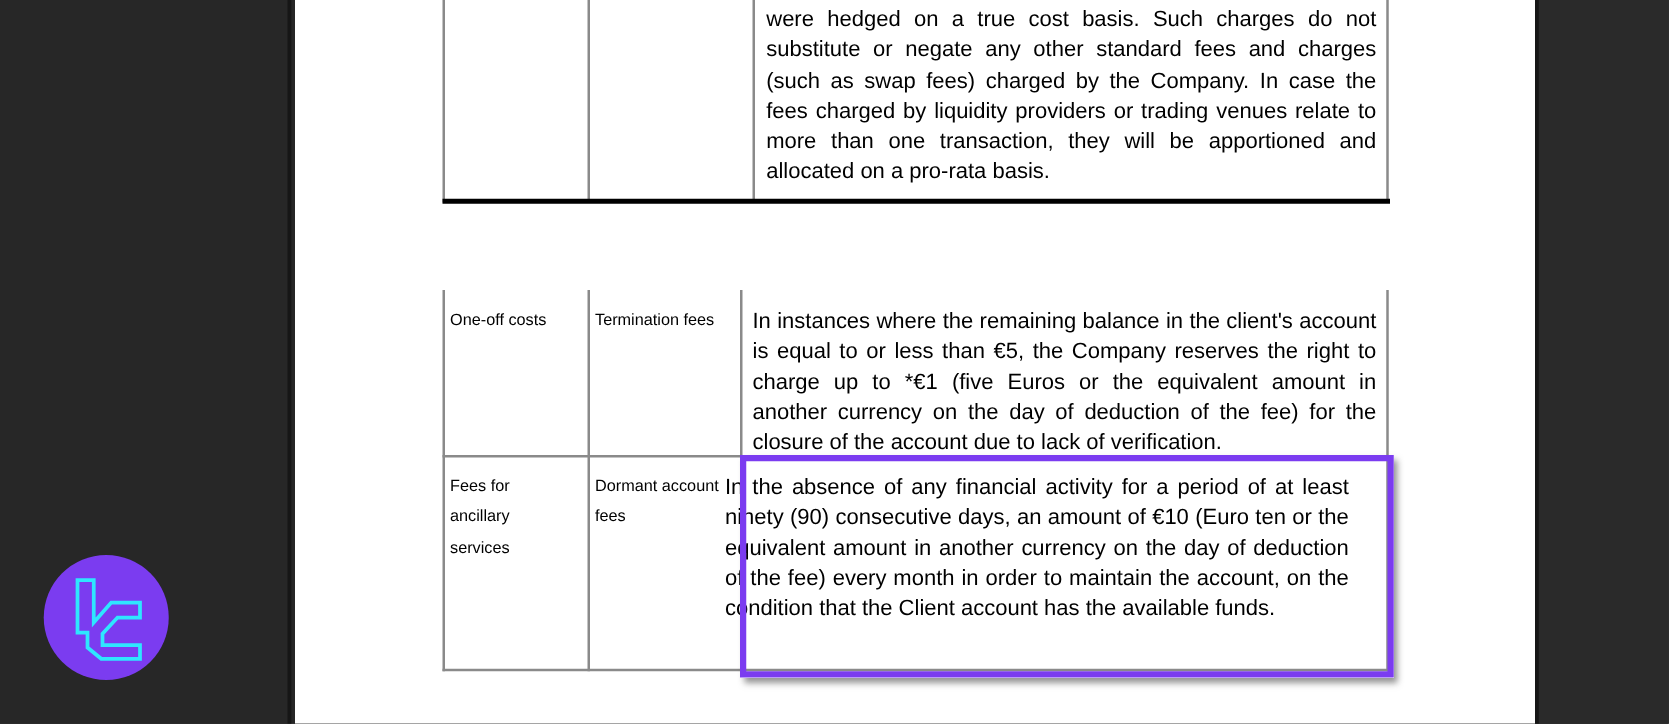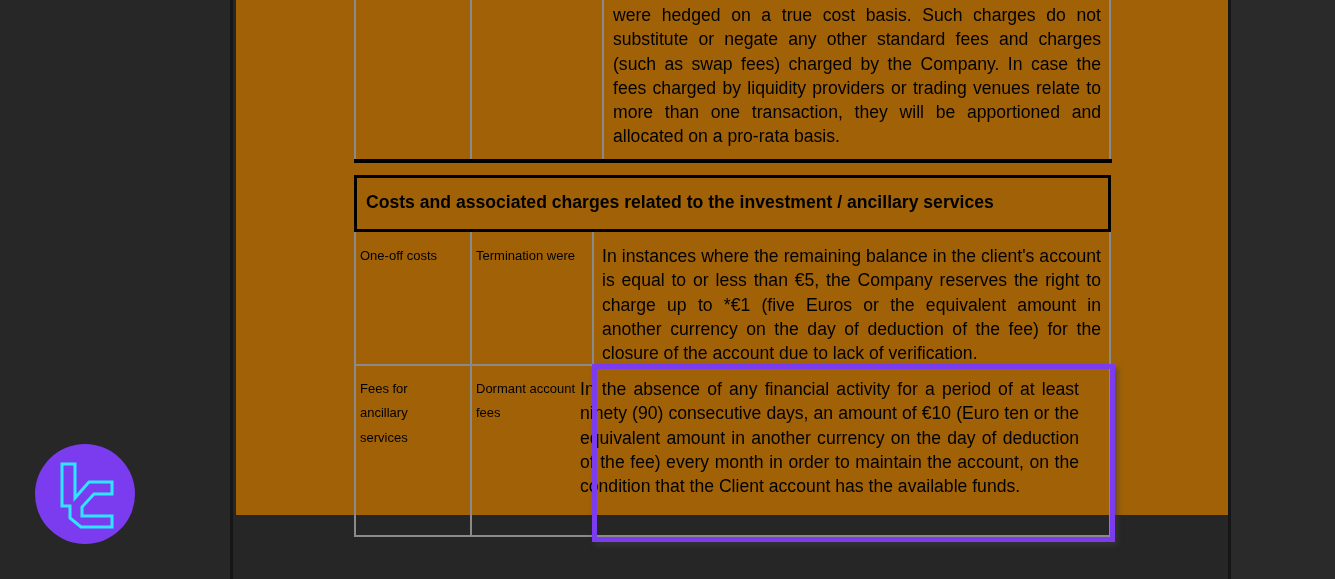--- a/index.html
+++ b/index.html
@@ -4,21 +4,21 @@
 <style>
   * { box-sizing: border-box; margin: 0; padding: 0; }
   html, body { width: 1335px; height: 579px; overflow: hidden; background: #262626; }
   body { position: relative; font-family: "Liberation Sans", sans-serif; color: #000; }
 
   .side-left { position: absolute; left: 0; top: 0; width: 233px; height: 579px; background: #272727; }
   .side-left::after { content: ""; position: absolute; right: 0; top: 0; width: 3px; height: 100%; background: #161616; }
   .side-right { position: absolute; left: 1228px; top: 0; width: 107px; height: 579px; background: #2a2a2a; }
   .side-right::before { content: ""; position: absolute; left: 0; top: 0; width: 3px; height: 100%; background: #161616; }
 
-  .page { position: absolute; left: 236px; top: 0; width: 992px; height: 515px; background: #a16207; }
+  .page { position: absolute; left: 236px; top: 0; width: 992px; height: 579px; background: #ffffff; }
 
   .cell-text { position: absolute; font-size: 17.6px; line-height: 24.3px; text-align: justify; text-align-last: left; }
   .label-text { position: absolute; font-size: 13px; line-height: 24.3px; }
 
   .vline { position: absolute; width: 2px; background: #8a8a8a; }
   .hline { position: absolute; height: 2px; background: #8a8a8a; }
 
   .thick-line { position: absolute; height: 4px; background: #000; }
 
   .header-box { position: absolute; left: 118px; top: 175px; width: 757px; height: 57px; border: 3px solid #000; }
@@ -37,33 +37,30 @@
 
 <div class="page">
 
   <div class="vline" style="left:118px; top:0; height:162px;"></div>
   <div class="vline" style="left:234px; top:0; height:162px;"></div>
   <div class="vline" style="left:366px; top:0; height:162px;"></div>
   <div class="vline" style="left:873px; top:0; height:162px;"></div>
   <div class="cell-text" style="left:377px; top:3px; width:488px;">were hedged on a true cost basis. Such charges do not substitute or negate any other standard fees and charges (such as swap fees) charged by the Company.  In case the fees charged by liquidity providers or trading venues relate to more than one transaction, they will be apportioned and allocated on a pro-rata basis.</div>
   <div class="thick-line" style="left:118px; top:159px; width:758px;"></div>
 
-  <div class="header-box">
-    <div class="header-title">Costs and associated charges related to the investment / ancillary services</div>
-  </div>
 
   <div class="vline" style="left:118px; top:232px; height:305px;"></div>
   <div class="vline" style="left:234px; top:232px; height:305px;"></div>
   <div class="vline" style="left:356px; top:232px; height:305px;"></div>
   <div class="vline" style="left:873px; top:232px; height:305px;"></div>
   <div class="hline" style="left:118px; top:364px; width:757px;"></div>
   <div class="hline" style="left:118px; top:535px; width:757px;"></div>
 
   <div class="label-text" style="left:124px; top:244px; width:112px; white-space:nowrap;">One-off costs</div>
-  <div class="label-text" style="left:240px; top:244px; width:110px;">Termination were</div>
+  <div class="label-text" style="left:240px; top:244px; width:110px;">Termination fees</div>
   <div class="cell-text" style="left:366px; top:244px; width:499px;">In instances where the remaining balance in the client's account is equal to or less than €5, the Company reserves the right to charge up to *€1 (five Euros or the equivalent amount in another currency on the day of deduction of the fee) for the closure of the account due to lack of verification.</div>
 
   <div class="label-text" style="left:240px; top:377px; width:112px;">Dormant account fees</div>
   <div class="label-text" style="left:124px; top:377px; width:82px;">Fees for ancillary services</div>
   <div class="cell-text" style="left:344px; top:377px; width:499px;">In the absence of any financial activity for a period of at least ninety (90) consecutive days, an amount of €10 (Euro ten or the equivalent amount in another currency on the day of deduction of the fee) every month in order to maintain the account, on the condition that the Client account has the available funds.</div>
 
   <div class="highlight"></div>
 </div>
 
 <div class="logo">

